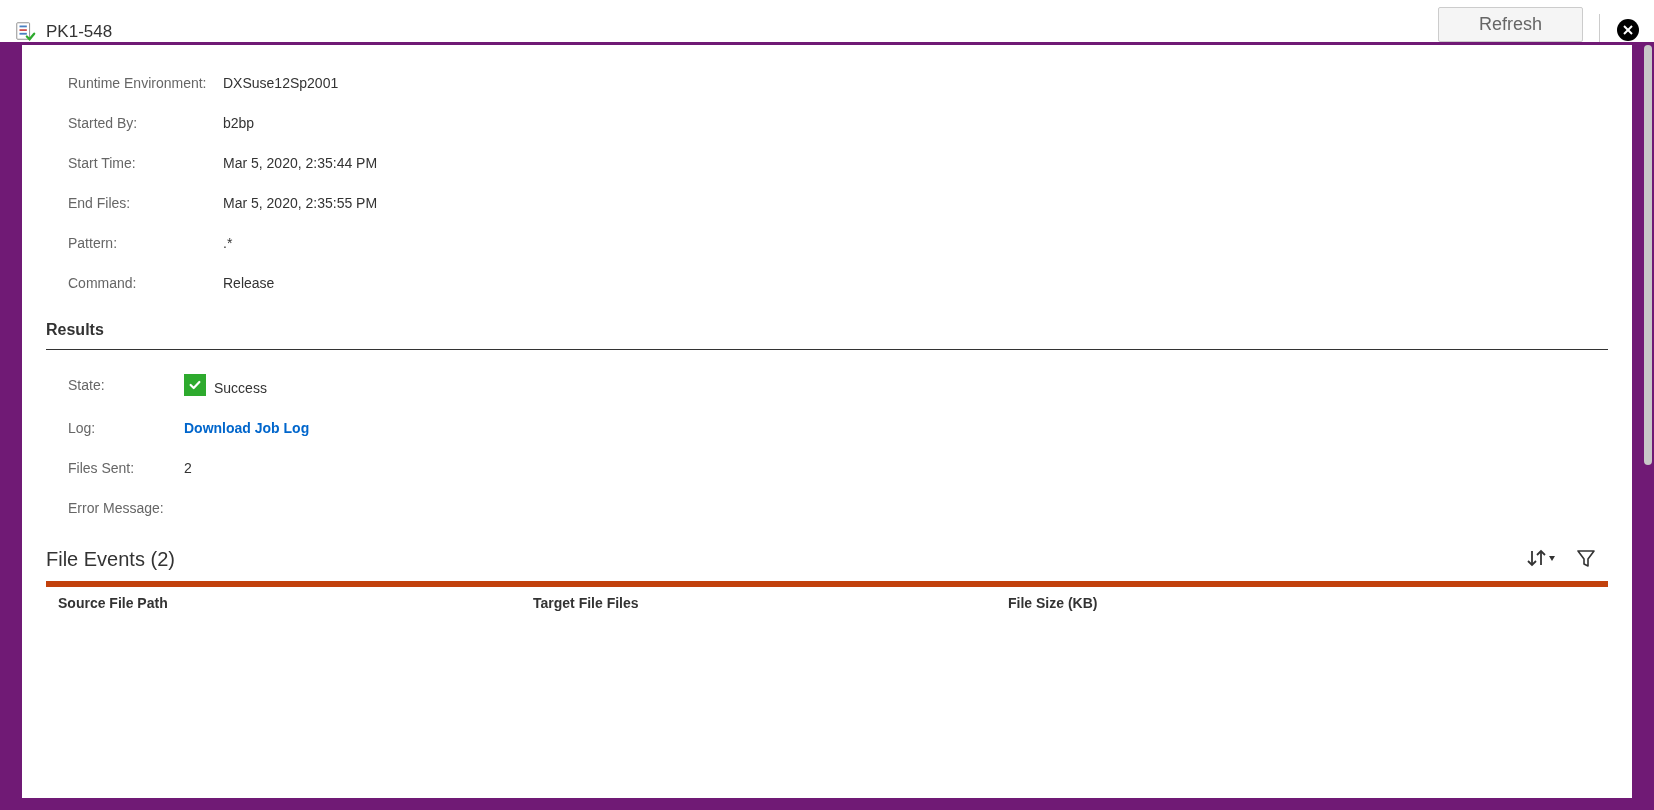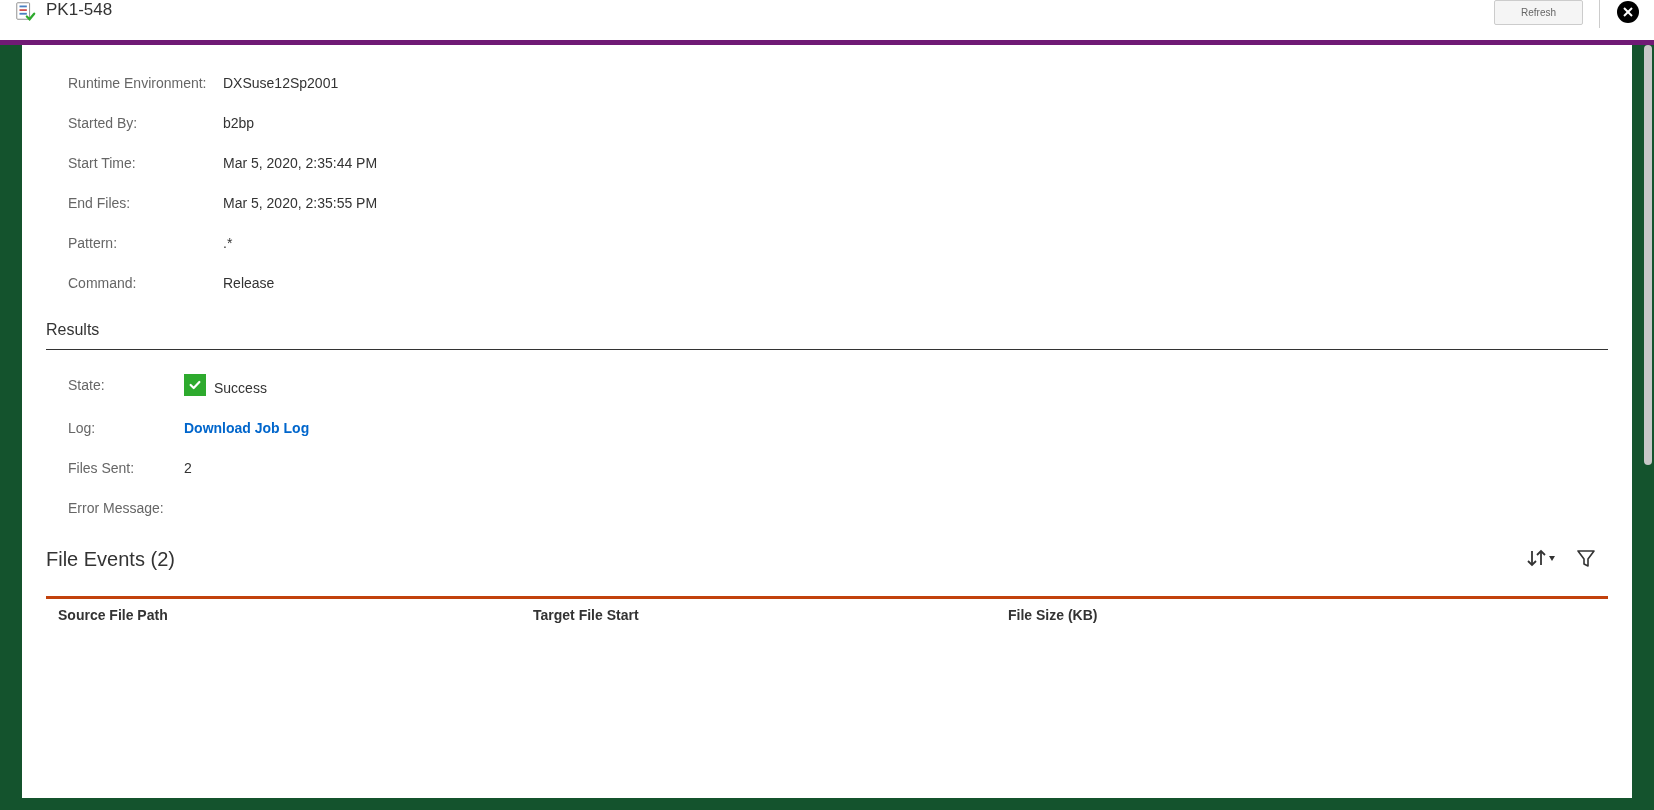--- a/index.html
+++ b/index.html
@@ -8,58 +8,58 @@
     font-size: 14px;
     color: #333;
     background: #fff;
     width: 1654px;
     height: 810px;
     overflow: hidden;
   }
   .header {
     height: 45px;
     display: flex;
-    align-items: flex-start;
+    align-items: flex-end;
     padding: 0 14px;
-    border-bottom: 5px solid #701a75;
+    border-bottom: 3px solid #701a75;
     background: #fff;
   }
   .header-icon {
     width: 22px;
     height: 22px;
     margin-right: 10px;
     flex-shrink: 0;
   }
   .header-title {
     font-size: 17px;
     color: #333;
     flex: 1;
   }
   .refresh-btn {
-    padding: 6px 26px;
+    padding: 6px 40px;
     background: #f5f5f5;
     border: 1px solid #ccc;
     border-radius: 2px;
     color: #666;
-    font-size: 10px;
+    font-size: 18px;
     cursor: pointer;
   }
   .header-divider {
     width: 1px;
     height: 28px;
     background: #ccc;
     margin: 0 16px;
   }
   .close-btn {
     width: 24px;
     height: 24px;
     cursor: pointer;
   }
   .body-area {
-    background: #14532d;
+    background: #701a75;
     height: 765px;
     padding: 0 22px 12px 22px;
     position: relative;
   }
   .content-panel {
     background: #fff;
     height: 100%;
     padding: 30px 24px 0 24px;
     overflow-y: auto;
   }
@@ -76,21 +76,21 @@
   }
   .detail-value {
     color: #333;
     font-size: 14px;
   }
   .section-heading {
     font-size: 16px;
     color: #333;
     margin-top: 30px;
     margin-bottom: 10px;
-    font-weight: normal;
+    font-weight: bold;
   }
   .section-rule {
     border: none;
     border-top: 1px solid #333;
     margin-bottom: 24px;
   }
   .results-row {
     display: flex;
     align-items: center;
     margin-bottom: 24px;
@@ -136,23 +136,23 @@
     display: flex;
     align-items: center;
     gap: 18px;
     padding-right: 12px;
   }
   .sort-icon, .filter-icon {
     cursor: pointer;
   }
   .table-header-row {
     display: flex;
-    border-top: 3px solid #c2410c;
+    border-top: 6px solid #c2410c;
     padding: 8px 0 12px 12px;
-    margin-top: 25px;
+    margin-top: 10px;
   }
   .th {
     font-weight: 600;
     font-size: 14px;
     color: #333;
   }
   .th-source { width: 475px; }
   .th-target { width: 475px; }
   .th-size   { width: 300px; }
   .scrollbar-indicator {
@@ -263,19 +263,19 @@
         <span class="filter-icon">
           <svg viewBox="0 0 20 20" width="20" height="20">
             <path d="M2 3 L18 3 L12 11 L12 18 L8 16 L8 11 Z" fill="none" stroke="#333" stroke-width="1.6" stroke-linejoin="round"></path>
           </svg>
         </span>
       </div>
     </div>
 
     <div class="table-header-row">
       <span class="th th-source">Source File Path</span>
-      <span class="th th-target">Target File Start</span>
+      <span class="th th-target">Target File Files</span>
       <span class="th th-size">File Size (KB)</span>
     </div>
 
   </div>
   <div class="scrollbar-indicator"></div>
 </div>
 
 </body></html>

